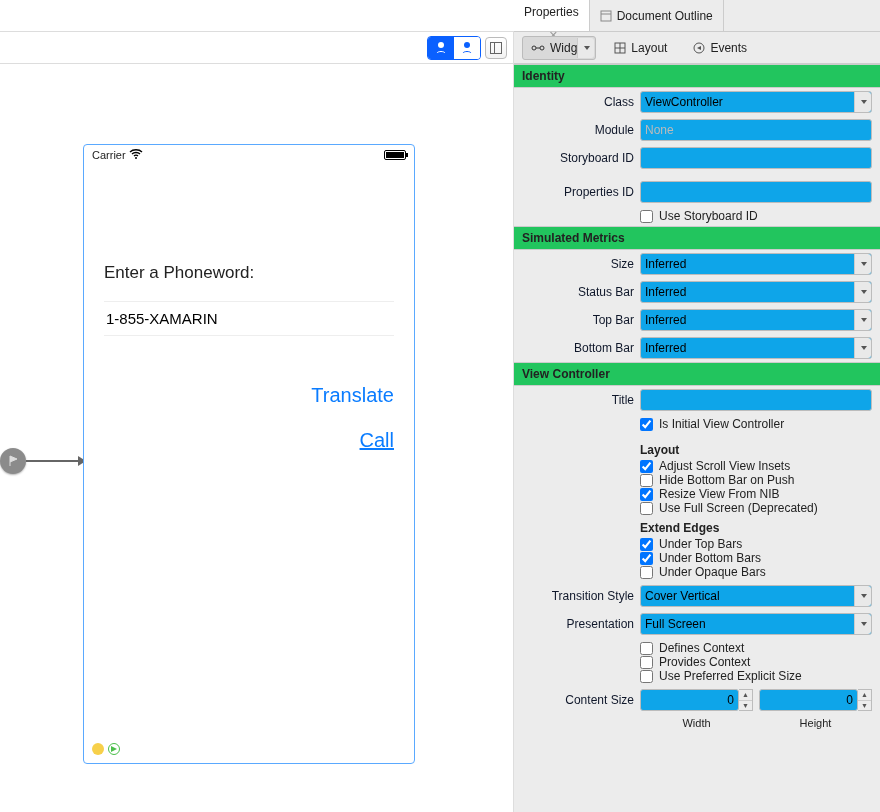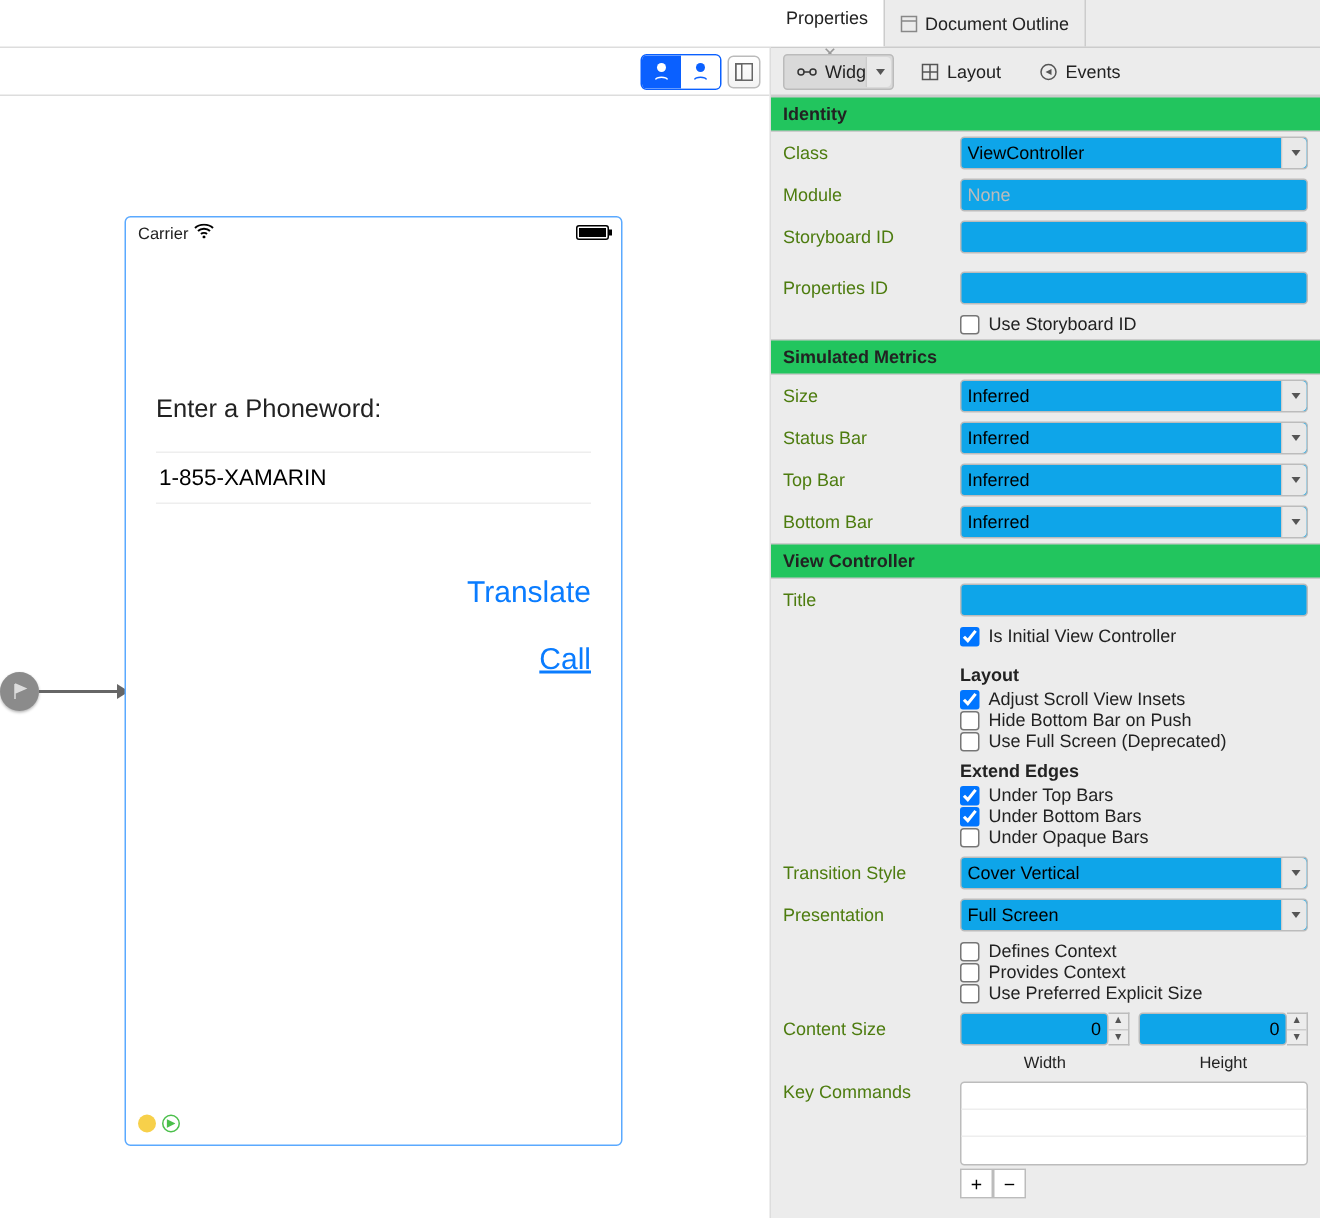--- a/index.html
+++ b/index.html
@@ -39,21 +39,21 @@
   .right{width:366px;background:#ececec;display:flex;flex-direction:column;}
   .rtabs{height:32px;background:#ececec;border-bottom:1px solid #ccc;display:flex;align-items:stretch;margin-top:-32px;}
   .rtab{display:flex;align-items:center;gap:5px;padding:0 10px;border-right:1px solid #ccc;font-size:12px;}
   .rtab.active{background:#fff;flex-direction:column;}
   .rtab .x{color:#999;font-size:11px;margin-left:4px;}
   .modebar{height:32px;border-bottom:1px solid #ccc;display:flex;align-items:center;gap:10px;padding:0 8px;}
   .mbtn{display:flex;align-items:center;gap:5px;padding:4px 8px;border-radius:3px;font-size:12px;}
   .mbtn.sel{background:#d9d9d9;border:1px solid #bbb;}
   .section{background:#22c55e;border-top:1px solid #ccc;border-bottom:1px solid #ccc;padding:4px 8px;font-weight:600;font-size:12px;}
   .row{display:flex;align-items:center;padding:3px 8px;gap:6px;}
-  .row .k{width:112px;text-align:left;font-size:12px;color:#4d7c0f;}
+  .row .k{width:112px;text-align:right;font-size:12px;color:#0f172a;}
   .row .v{flex:1;}
   input[type=text].fld,select.fld,.fld{width:100%;height:22px;border:1px solid #bcbcbc;border-radius:3px;background:#0ea5e9;font-size:12px;padding:0 4px;}
   input[type=text].fld::placeholder{color:#bbb;}
   .sel{position:relative;}
   .sel select{appearance:none;-webkit-appearance:none;padding-right:18px;}
   .sel::after{content:"";position:absolute;right:1px;top:1px;bottom:1px;width:16px;background:#e9e9e9;border-left:1px solid #ccc;border-radius:0 3px 3px 0;display:flex;align-items:center;justify-content:center;}
   .sel::before{content:"";position:absolute;right:5px;top:50%;transform:translateY(-50%);width:0;height:0;border-left:3px solid transparent;border-right:3px solid transparent;border-top:4px solid #555;z-index:2;}
   .chk{display:flex;align-items:center;gap:6px;font-size:12px;}
   .chk input{margin:0;}
   .hlabel{font-weight:600;font-size:12px;margin:6px 0 2px 0;}
@@ -244,20 +244,24 @@
       <div class="hlabel">Layout</div>
       <div class="chk">
             <input type="checkbox" checked="" style="">
             <span>Adjust Scroll View Insets</span>
           </div>
       <div class="chk">
             <input type="checkbox" style="">
             <span>Hide Bottom Bar on Push</span>
           </div>
       <div class="chk">
+            <input type="checkbox" checked="" style="">
+            <span>Resize View From NIB</span>
+          </div>
+      <div class="chk">
             <input type="checkbox" style="">
             <span>Use Full Screen (Deprecated)</span>
           </div>
       <div class="hlabel">Extend Edges</div>
       <div class="chk">
             <input type="checkbox" checked="" style="">
             <span>Under Top Bars</span>
           </div>
       <div class="chk">
             <input type="checkbox" checked="" style="">
@@ -316,29 +320,15 @@
       </div>
       </div>
     <div class="row">
         <div class="k"></div>
         <div class="v" style="display:flex;gap:6px;">
       <div style="flex:1;text-align:center;font-size:11px;">Width</div>
       <div style="flex:1;text-align:center;font-size:11px;">Height</div>
     </div>
       </div>
 
-    <div class="row" style="align-items:flex-start;">
-        <div class="k">Key Commands</div>
-      <div class="v">
-        <div class="klist">
-            <div class="r"></div>
-            <div class="r"></div>
-            <div class="r" style="border:0;"></div>
-          </div>
-        <div class="pm">
-            <button>+</button>
-            <button>−</button>
-          </div>
-      </div>
-      </div>
 
   </div>
 </div>
 
 </body></html>

